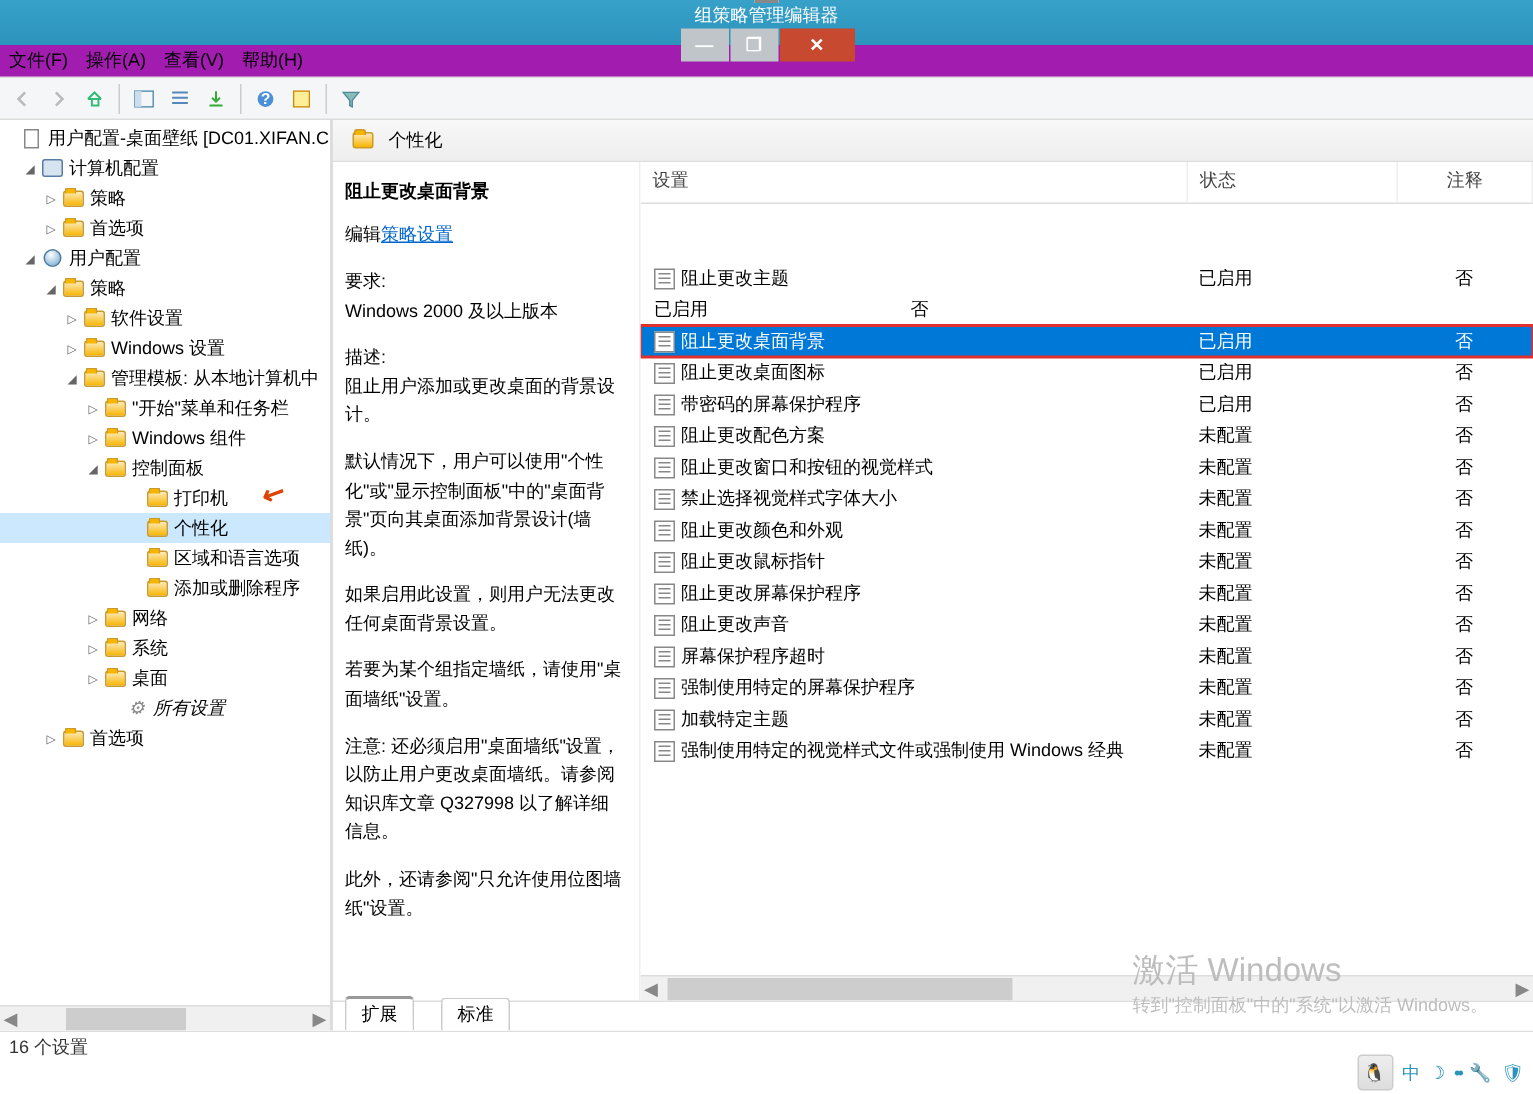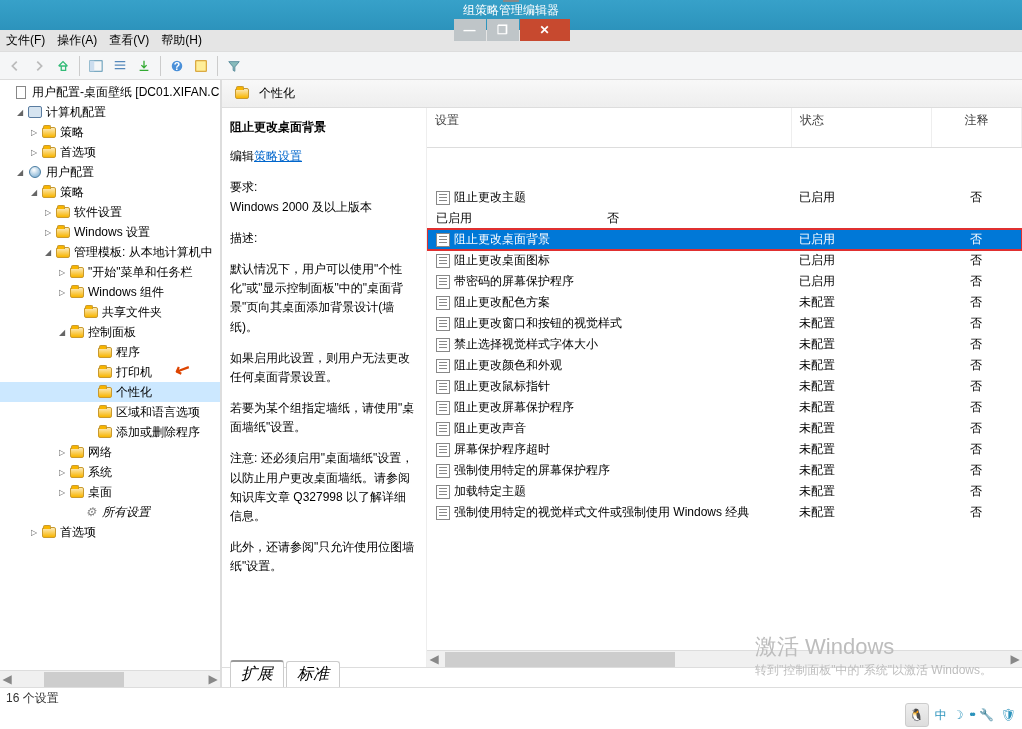--- a/index.html
+++ b/index.html
@@ -3,21 +3,21 @@
 <meta charset="utf-8">
 <style>
 * { margin: 0; padding: 0; box-sizing: border-box; font-family: "Microsoft YaHei", "Segoe UI", sans-serif; font-size: 12px; }
 body { background: #fff; width: 1022px; height: 729px; overflow: hidden; position: relative; }
 .titlebar { height: 30px; background: linear-gradient(#37a1c9, #2c93bc); display: flex; align-items: center; color: #fff; flex-direction: column; }
 .titlebar .app-icon { width: 16px; height: 16px; margin: 0 6px; background: #fff; border: 1px solid #888; }
 .titlebar .title { flex: 1; text-align: center; font-size: 12px; }
 .winbtns { display: flex; height: 100%; }
 .winbtn { width: 32px; height: 22px; display: flex; align-items: center; justify-content: center; background: #bfc5c8; margin-left: 1px; font-family: Arial; font-weight: bold; }
 .winbtn.close { background: #c7492f; color: #fff; width: 50px; }
-.menubar { height: 22px; background: #e5e5e5; border-bottom: 1px solid #ddd; display: flex; align-items: center; padding-left: 6px; gap: 12px; }
+.menubar { height: 22px; background: #a21caf; border-bottom: 1px solid #ddd; display: flex; align-items: center; padding-left: 6px; gap: 12px; }
 .menubar span { cursor: default; }
 .toolbar { height: 28px; background: #f5f6f7; border-bottom: 1px solid #ddd; display: flex; align-items: center; padding-left: 4px; gap: 2px; }
 .tbtn { width: 22px; height: 22px; display: flex; align-items: center; justify-content: center; border: 1px solid transparent; color: #555; }
 .tbtn.disabled { color: #bbb; }
 .tbtn svg { width: 14px; height: 14px; }
 .tsep { width: 1px; height: 20px; background: #ccc; margin: 0 3px; }
 .main { display: flex; height: 607px; }
 .tree-pane { width: 222px; border-right: 2px solid #ddd; overflow: hidden; background: #fff; display: flex; flex-direction: column; }
 .tree { flex: 1; overflow: auto; padding: 2px 0; }
 .tree-row { display: flex; align-items: center; height: 20px; white-space: nowrap; cursor: default; }
@@ -31,37 +31,37 @@
 .gear-icon::before { content: "⚙"; color: #888; font-size: 12px; }
 .page-icon { width: 10px; height: 13px; background: #fff; border: 1px solid #888; position: relative; }
 .right-pane { flex: 1; display: flex; flex-direction: column; background: #fff; }
 .breadcrumb-header { height: 28px; background: linear-gradient(#f8f8f8, #eee); border-bottom: 1px solid #ddd; display: flex; align-items: center; padding-left: 12px; gap: 6px; font-size: 13px; }
 .content-split { flex: 1; display: flex; }
 .desc-col { width: 205px; border-right: 1px solid #eee; padding: 10px 8px; overflow: auto; line-height: 1.6; }
 .desc-title { font-weight: bold; margin-bottom: 10px; }
 .desc-col a { color: #0066cc; }
 .desc-block { margin-bottom: 12px; }
 .list-col { flex: 1; display: flex; flex-direction: column; overflow: hidden; }
-.list-header { display: flex; height: 40px; border-bottom: 1px solid #ddd; background: #fff; }
+.list-header { display: flex; height: 28px; border-bottom: 1px solid #ddd; background: #fff; }
 .list-header .col { padding: 4px 8px; border-right: 1px solid #eee; color: #444; }
 .col-name { flex: 1; }
 .col-state { width: 140px; }
 .col-comment { width: 90px; text-align: center; }
 .list-body { flex: 1; overflow: auto; margin-top: 39px; }
 .list-row { display: flex; height: 21px; align-items: center; border: 1px solid transparent; }
 .list-row .cell { padding: 0 8px; display: flex; align-items: center; gap: 4px; white-space: nowrap; }
 .list-row.selected { background: #0078d7; color: #fff; }
 .list-row.highlighted { outline: 2px solid #e03030; outline-offset: -1px; }
 .setting-icon { width: 14px; height: 14px; display: inline-block; background: #fff; border: 1px solid #888; position: relative; flex-shrink: 0; }
 .setting-icon::after { content: ""; position: absolute; left: 2px; top: 2px; right: 2px; height: 1px; background: #888; box-shadow: 0 3px #888, 0 6px #888; }
 .redarrow { position: absolute; pointer-events: none; color: #d40; font-size: 18px; font-weight: bold; }
 .scrollbar-bottom { height: 17px; background: #f0f0f0; border-top: 1px solid #ddd; display: flex; align-items: center; }
 .scrollbar-bottom .thumb { height: 15px; background: #cdcdcd; }
 .tabs-row { height: 20px; display: flex; align-items: flex-end; padding-left: 8px; border-top: 1px solid #ddd; }
-.tab { padding: 2px 10px; border: 1px solid #ccc; border-bottom: none; background: #fff; margin-right: 2px; border-radius: 3px 3px 0 0; font-size: 16px; font-style: italic; }
+.tab { padding: 2px 10px; border: 1px solid #ccc; border-bottom: none; background: #fff; margin-right: 18px; border-radius: 3px 3px 0 0; font-size: 12px; }
 .tab.active { background: #fff; border-top: 2px solid #999; }
 .statusbar { height: 22px; border-top: 1px solid #ddd; display: flex; align-items: center; padding-left: 6px; color: #333; }
 .watermark { position: absolute; right: 30px; bottom: 50px; color: #bdbdbd; pointer-events: none; }
 .watermark .big { font-size: 22px; }
 .tray { position: absolute; right: 0; bottom: 0; height: 28px; display: flex; align-items: center; gap: 6px; color: #2c93bc; padding: 0 6px; background: rgba(255,255,255,0.6); }
 .tray-avatar { width: 24px; height: 24px; border-radius: 3px; border: 1px solid #ccc; background: linear-gradient(#eee,#ddd); display:flex; align-items:center; justify-content:center; color:#888; }
 </style>
 </head>
 <body>
 
@@ -209,40 +209,26 @@
           </span>
           <span>"开始"菜单和任务栏</span>
         </div>
       <div class="tree-row" style="padding-left:56px;">
           <span class="expander">▷</span>
           <span class="tree-icon">
             <span class="folder-icon"></span>
           </span>
           <span>Windows 组件</span>
         </div>
-      <div class="tree-row" style="padding-left:70px;">
-          <span class="expander"></span>
-          <span class="tree-icon">
-            <span class="folder-icon"></span>
-          </span>
-          <span>共享文件夹</span>
-        </div>
       <div class="tree-row" style="padding-left:56px;">
           <span class="expander">◢</span>
           <span class="tree-icon">
             <span class="folder-icon"></span>
           </span>
           <span>控制面板</span>
-        </div>
-      <div class="tree-row" style="padding-left:84px;">
-          <span class="expander"></span>
-          <span class="tree-icon">
-            <span class="folder-icon"></span>
-          </span>
-          <span>程序</span>
         </div>
       <div class="tree-row" style="padding-left:84px;position:relative;">
           <span class="expander"></span>
           <span class="tree-icon">
             <span class="folder-icon"></span>
           </span>
           <span>打印机</span>
           <span class="redarrow" style="right:30px;top:-4px;transform:rotate(25deg);">↙</span>
         </div>
       <div class="tree-row selected" style="padding-left:84px;">
@@ -321,20 +307,21 @@
         <div class="desc-title">阻止更改桌面背景</div>
         <div class="desc-block">
           <span>编辑</span><a href="#">策略设置</a>
         </div>
         <div class="desc-block">
           <div>要求:</div>
           <div>Windows 2000 及以上版本</div>
         </div>
         <div class="desc-block">
           <div>描述:</div>
+          <div>阻止用户添加或更改桌面的背景设计。</div>
         </div>
         <div class="desc-block">默认情况下，用户可以使用"个性化"或"显示控制面板"中的"桌面背景"页向其桌面添加背景设计(墙纸)。</div>
         <div class="desc-block">如果启用此设置，则用户无法更改任何桌面背景设置。</div>
         <div class="desc-block">若要为某个组指定墙纸，请使用"桌面墙纸"设置。</div>
         <div class="desc-block">注意: 还必须启用"桌面墙纸"设置，以防止用户更改桌面墙纸。请参阅知识库文章 Q327998 以了解详细信息。</div>
         <div class="desc-block">此外，还请参阅"只允许使用位图墙纸"设置。</div>
       </div>
 
       <div class="list-col">
         <div class="list-header">

